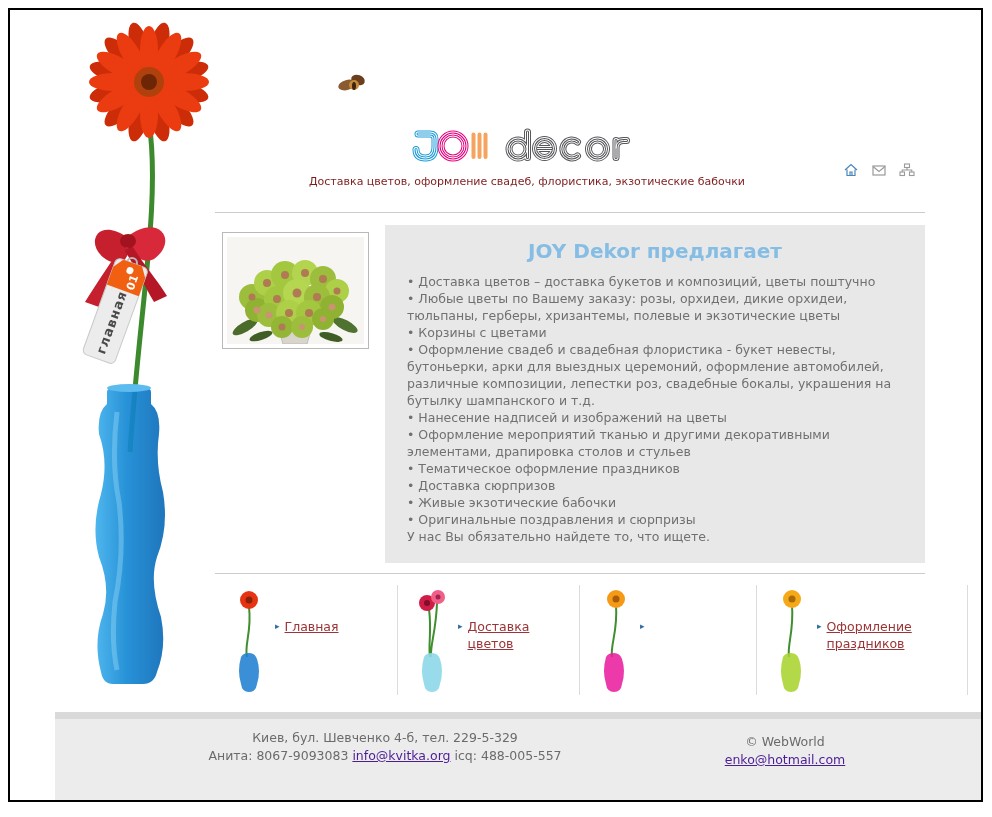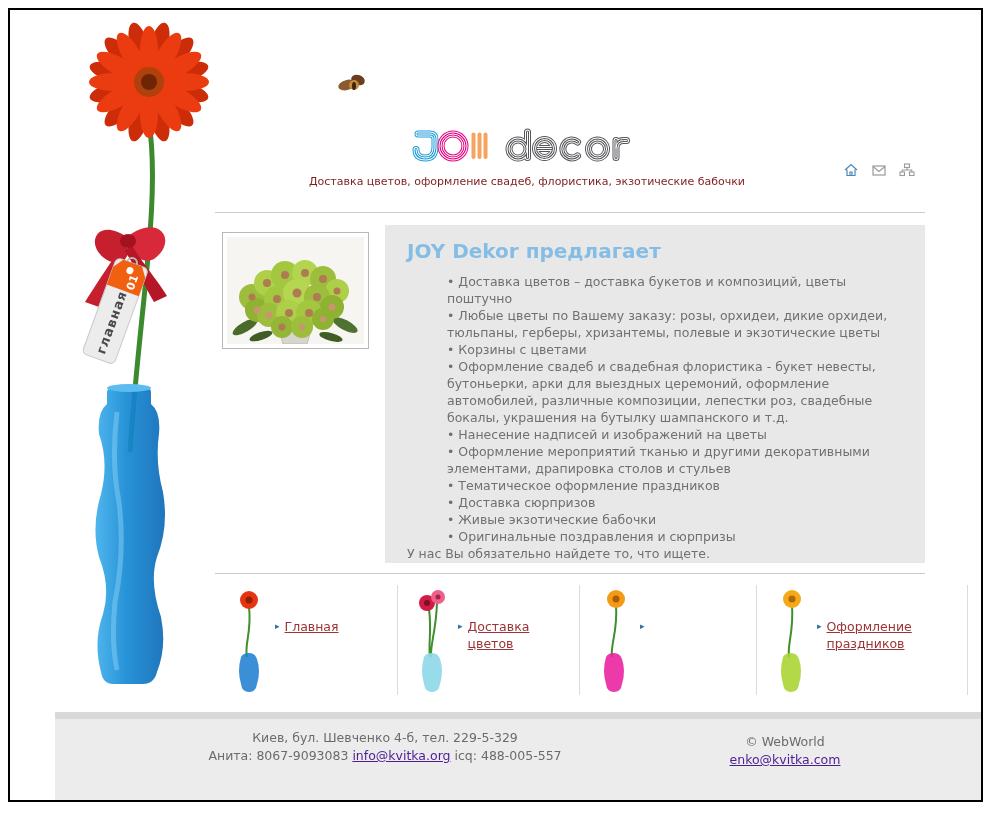--- a/index.html
+++ b/index.html
@@ -11,22 +11,22 @@
   .tagline { position:absolute; left:292px; top:165px; width:450px; text-align:center; font-size:11px; color:#7f1d1d; }
   .hicons { position:absolute; left:833px; top:152px; display:flex; gap:12px; }
   .hicons a { display:block; width:16px; height:16px; }
 
   
   .divider { position:absolute; left:205px; width:710px; height:1px; background:#ccc; }
 
   
   .photo-box { position:absolute; left:212px; top:222px; width:147px; height:117px; background:#fff; border:1px solid #b9b9b9; padding:4px; }
   .panel { position:absolute; left:375px; top:215px; width:540px; height:338px; background:#e8e8e8; padding:14px 22px; color:#707070; font-size:12.5px; line-height:17px; }
-  .panel h1 { font-size:20px; line-height:24px; color:#85bde4; margin-bottom:10px; font-weight:bold; }
-  .bullet { padding-left:0;margin-left:40px; }
+  .panel h1 { font-size:20px; line-height:24px; color:#85bde4; margin-bottom:10px; font-weight:bold;text-align:center; }
+  .bullet { padding-left:0; }
   .bullet::before { content:"\2022\00a0"; }
   .closing { }
 
   
   .navrow { position:absolute; left:205px; top:575px; height:112px; display:flex; }
   .navcell { position:relative; border-right:1px solid #dcdcdc; height:110px; }
   .navcell .thumb { position:absolute; left:14px; top:2px; }
   .nav-link { position:absolute; left:60px; top:33px; display:flex; gap:5px; width:112px; }
   .nav-link .arr { color:#2d6da3; font-size:9px; line-height:17px; }
   .nav-link a { color:#9c3336; font-size:12.5px; line-height:17px; text-decoration:underline; display:block; width:95px; }
@@ -333,17 +333,17 @@
     <div class="fleft">
       <div>Киев, бул. Шевченко 4-б, тел. 229-5-329</div>
       <div>
         <span>Анита: 8067-9093083</span>
         <a href="#">info@kvitka.org</a>
         <span>icq: 488-005-557</span>
       </div>
     </div>
     <div class="fright">
       <div>© WebWorld</div>
-      <a href="#">enko@kvitka.com</a>
+      <a href="#">enko@hotmail.com</a>
     </div>
   </div>
 
 </div>
 
 </body></html>

